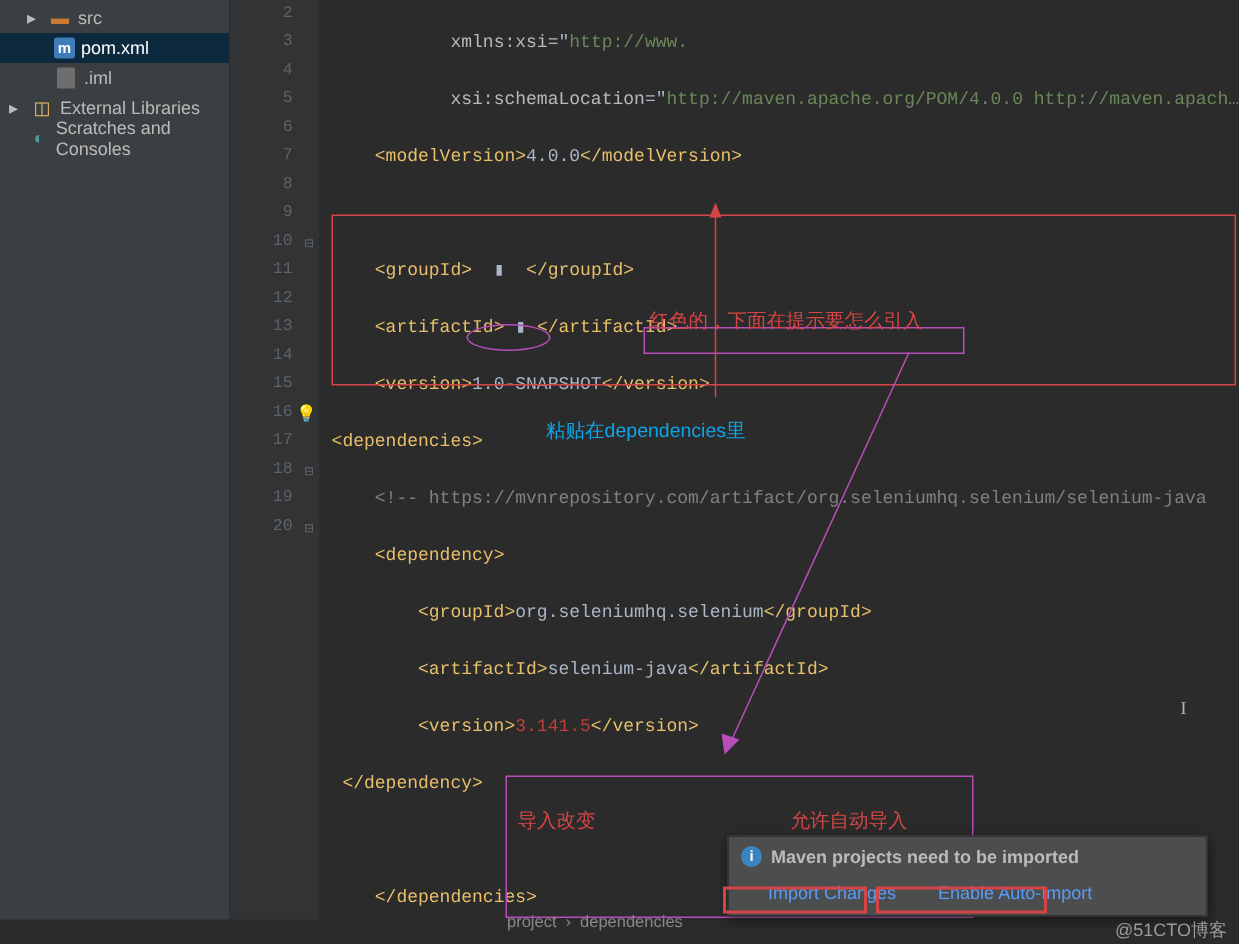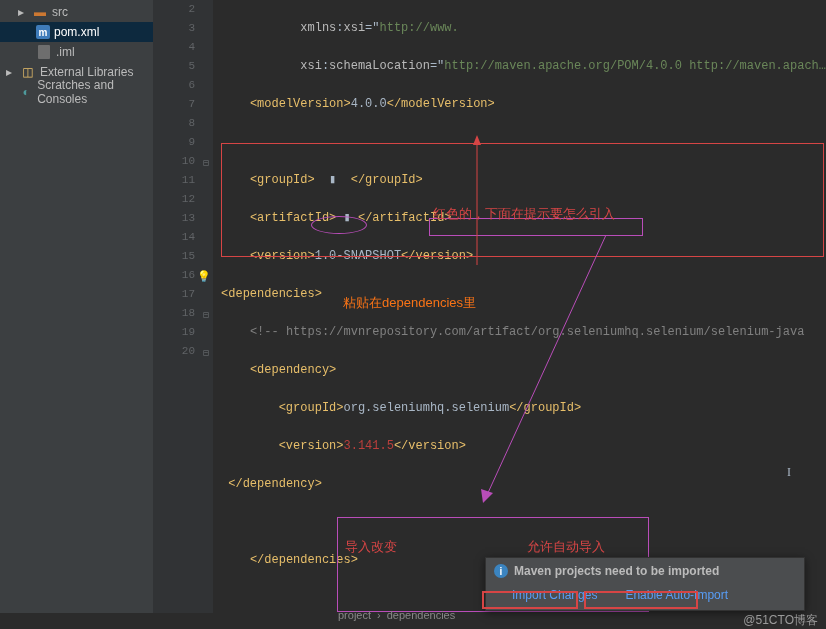--- a/index.html
+++ b/index.html
@@ -251,40 +251,41 @@
 <div class="line">           <span class="attr">xsi</span><span class="txt">:</span><span class="attr">schemaLocation</span><span class="txt">="</span><span class="str">http://maven.apache.org/POM/4.0.0 http://maven.apach…</span></div>
 <div class="line">    <span class="tag">&lt;modelVersion&gt;</span><span class="txt">4.0.0</span><span class="tag">&lt;/modelVersion&gt;</span></div>
 <div class="line"></div>
 <div class="line">    <span class="tag">&lt;groupId&gt;</span><span class="txt">  ▮  </span><span class="tag">&lt;/groupId&gt;</span></div>
 <div class="line">    <span class="tag">&lt;artifactId&gt;</span><span class="txt"> ▮ </span><span class="tag">&lt;/artifactId&gt;</span></div>
 <div class="line">    <span class="tag">&lt;version&gt;</span><span class="txt">1.0-SNAPSHOT</span><span class="tag">&lt;/version&gt;</span></div>
 <div class="line"><span class="tag">&lt;dependencies&gt;</span></div>
 <div class="line">    <span class="cmt">&lt;!-- https://mvnrepository.com/artifact/org.seleniumhq.selenium/selenium-java</span></div>
 <div class="line">    <span class="tag">&lt;dependency&gt;</span></div>
 <div class="line">        <span class="tag">&lt;groupId&gt;</span><span class="txt">org.seleniumhq.selenium</span><span class="tag">&lt;/groupId&gt;</span></div>
+<div class="line">        <span class="tag">&lt;artifactId&gt;</span><span class="txt">selenium-java</span><span class="tag">&lt;/artifactId&gt;</span></div>
 <div class="line">        <span class="tag">&lt;version&gt;</span><span class="redv">3.141.5</span><span class="tag">&lt;/version&gt;</span></div>
 <div class="line"> <span class="tag">&lt;/dependency&gt;</span></div>
 <div class="line"></div>
 <div class="line">    <span class="tag">&lt;/dependencies&gt;</span></div>
 <div class="line"></div>
 
     </div>
 
     <div class="red-box" style="left:68px; top:143px; right:2px; height:114px;"></div>
 
     <div class="mag-oval" style="left:158px; top:216px; width:56px; height:18px;"></div>
 
     <div class="mag-rect" style="left:276px; top:218px; width:214px; height:18px;"></div>
     <div class="annot" style="left:280px; top:205px; color:#d64545;">红色的，下面在提示要怎么引入</div>
 
     <svg class="arrow-svg" style="left:318px; top:135px; width:12px; height:132px;">
       <line x1="6" y1="130" x2="6" y2="6" stroke="#d64545" stroke-width="1"></line>
       <polygon points="6,0 2,10 10,10" fill="#d64545"></polygon>
     </svg>
-    <div class="annot" style="left:190px; top:278px; color:#f97316;margin-top:16px;">粘贴在dependencies里</div>
+    <div class="annot" style="left:211px; top:278px; color:#0ea5e9;">粘贴在dependencies里</div>
 
     <svg class="arrow-svg" style="left:328px; top:235px; width:130px; height:270px;">
       <line x1="125" y1="0" x2="6" y2="260" stroke="#b94db9" stroke-width="1"></line>
       <polygon points="2,268 0,254 12,258" fill="#b94db9"></polygon>
     </svg>
 
     <div class="mag-rect" style="left:184px; top:517px; width:312px; height:95px;"></div>
     <div class="annot" style="left:192px; top:538px; color:#d64545;">导入改变</div>
     <div class="annot" style="left:374px; top:538px; color:#d64545;">允许自动导入</div>
 

